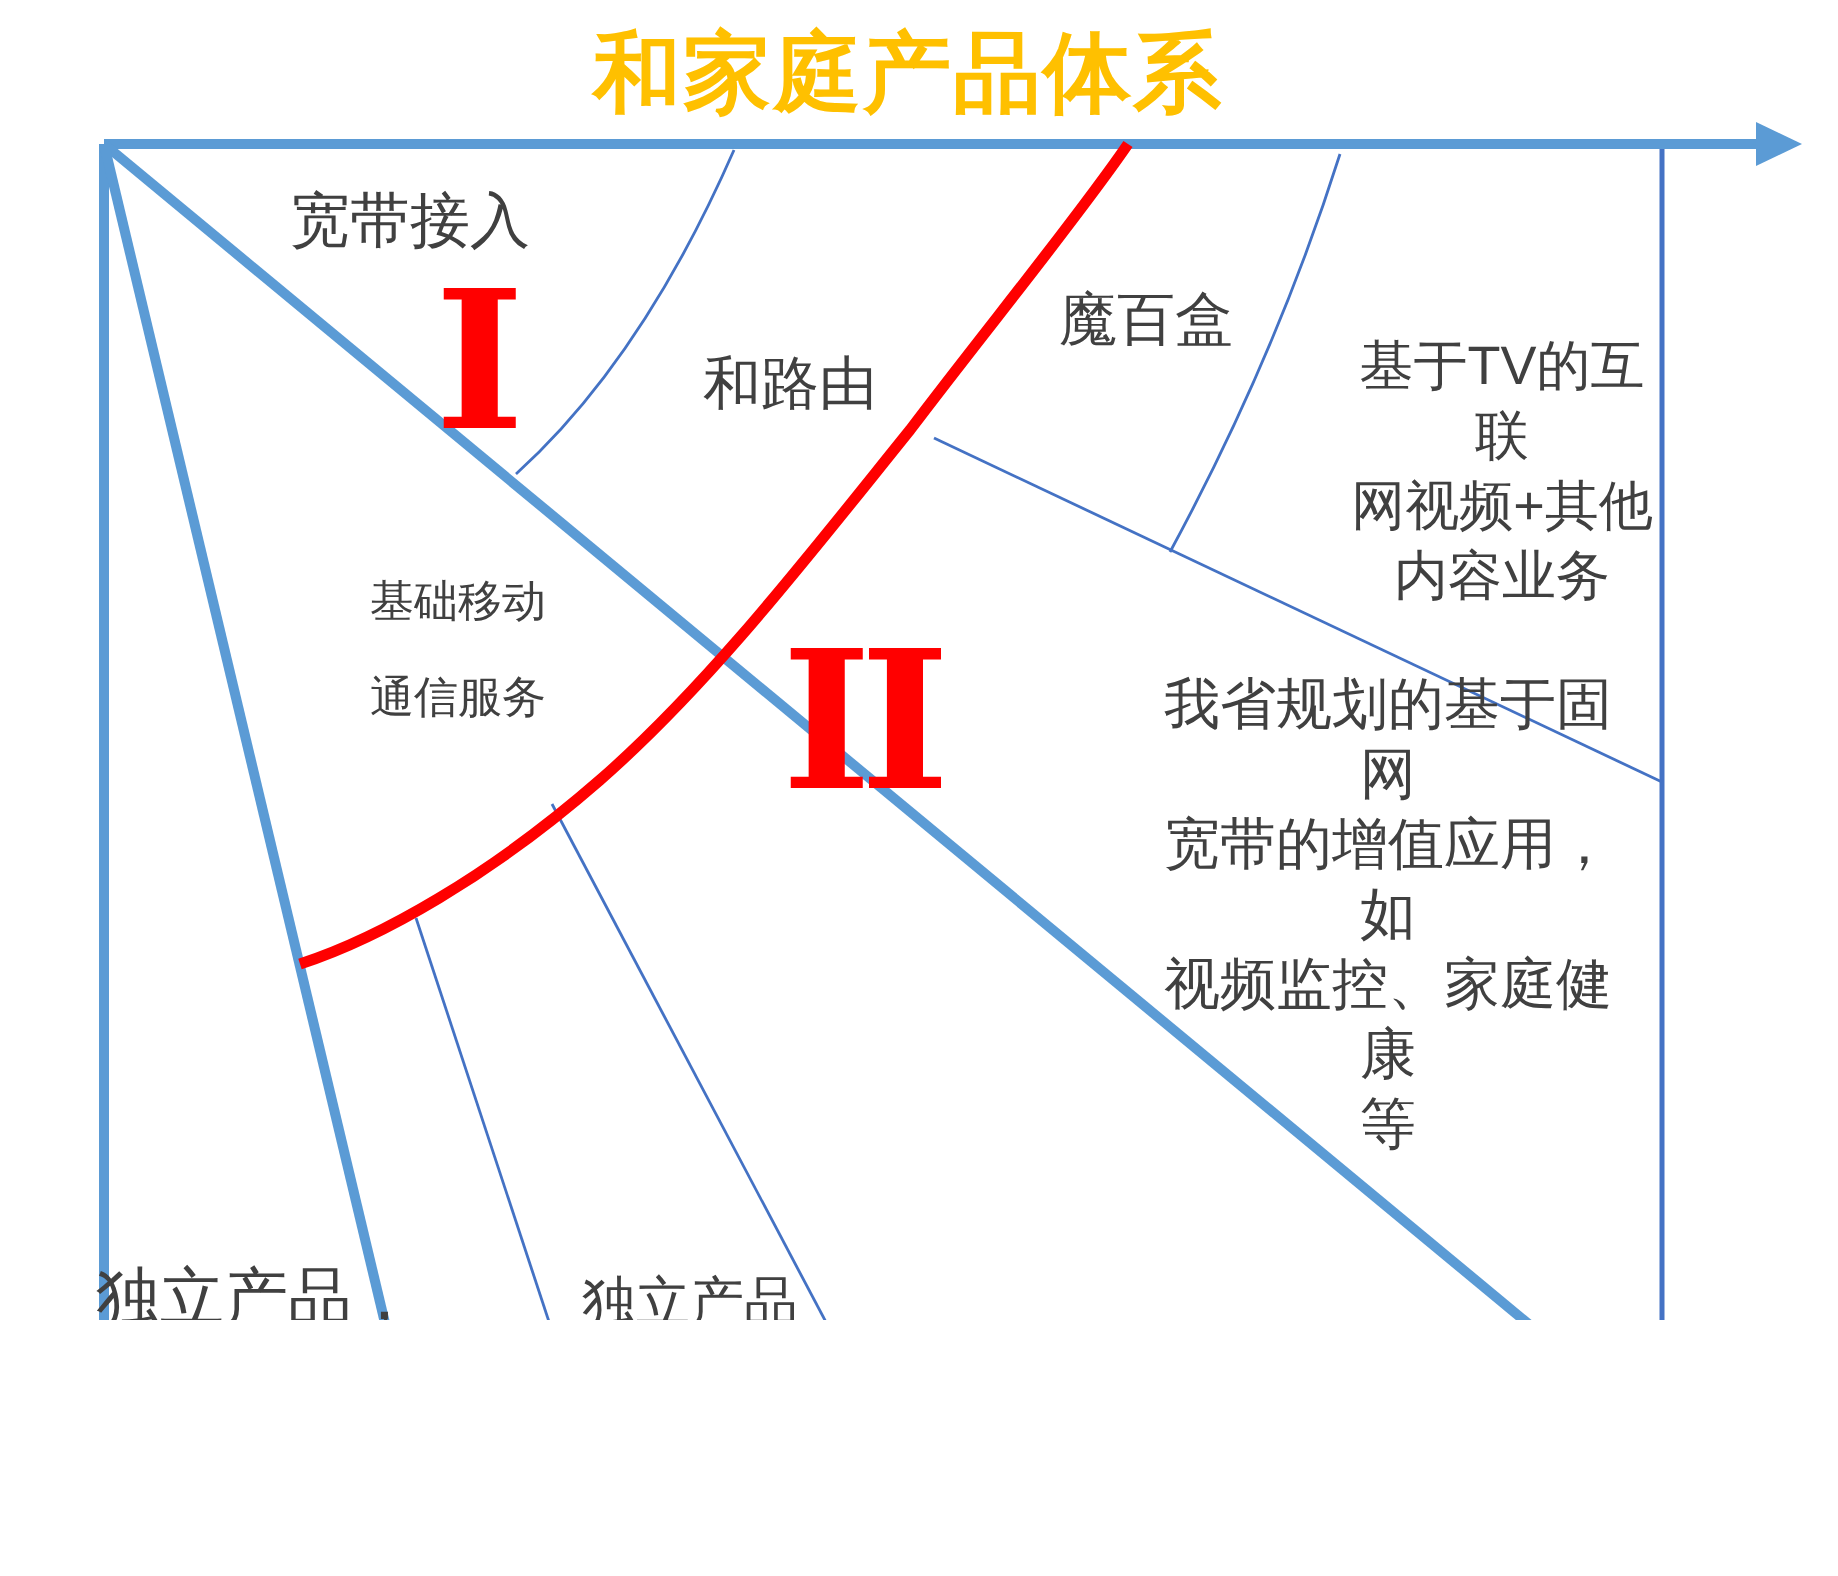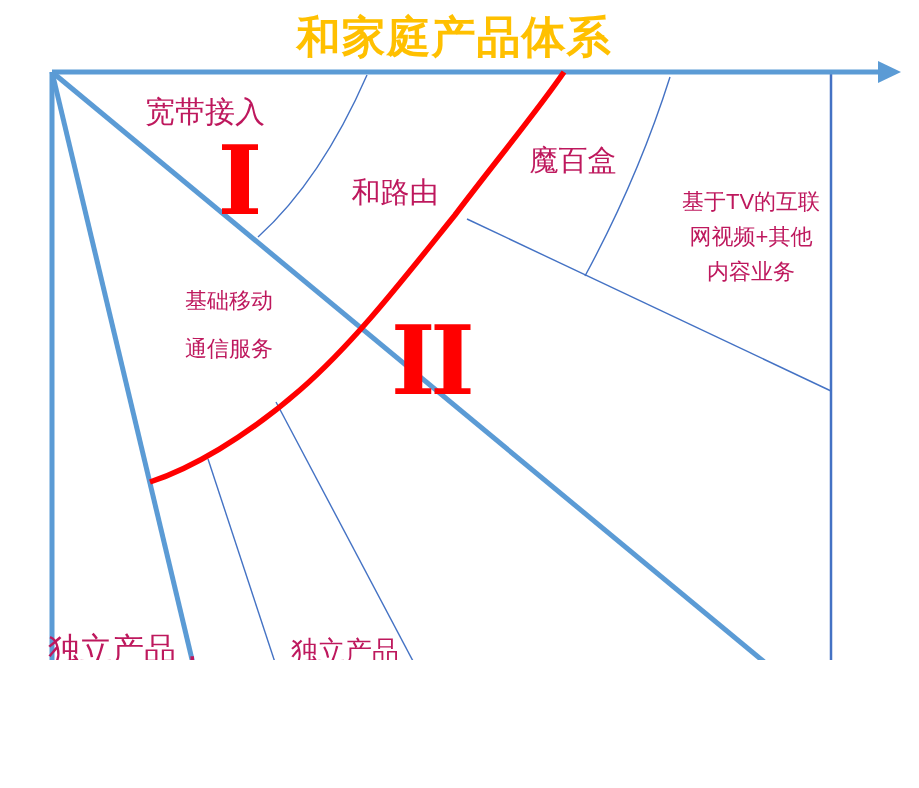--- a/index.html
+++ b/index.html
@@ -6,21 +6,21 @@
   #canvas{
     position:relative;
     width:919px;height:660px;
     background:#ffffff;
     font-family:"Liberation Sans",sans-serif;
     overflow:hidden;
   }
   #diagram-svg{position:absolute;left:0;top:0;}
   .lbl{
     position:absolute;
-    color:#be185d;
+    color:#404040;
     white-space:pre-line;
     text-align:center;
     transform:translate(-50%,-50%);
     line-height:1.22;
   }
   .title{
     position:absolute;
     color:#FFC000;
     font-size:44px;
     font-weight:bold;
@@ -34,21 +34,21 @@
     font-family:"DejaVu Serif","Liberation Serif",serif;
     font-weight:bold;
     font-size:96px;
     letter-spacing:-0.06em;
     transform:translate(-50%,-50%);
     line-height:1;
   }
   .lbl-broadband   {left:205px;top:112px;font-size:30px;}
   .lbl-router      {left:395px;top:193px;font-size:29px;}
   .lbl-box         {left:573px;top:161px;font-size:29px;}
-  .lbl-tv          {left:751px;top:236px;font-size:22px;line-height:35px;}
+  .lbl-tv          {left:751px;top:236px;font-size:27px;line-height:35px;}
   .lbl-mobile-base {left:229px;top:325px;font-size:22px;line-height:48px;}
   .lbl-fixed-value {left:694px;top:457px;font-size:28px;line-height:35px;}
   .lbl-mobile-smart{left:531px;top:635px;font-size:28px;line-height:35px;}
   .lbl-independent {left:128px;top:650px;font-size:32px;line-height:31px;margin-top:30px;}
   .lbl-family-vnet {left:236px;top:672px;font-size:28px;line-height:31px;}
   .lbl-family-share{left:345px;top:668px;font-size:27px;line-height:33px;}
   .num-1{left:237px;top:181px;}
   .num-2{left:430px;top:361px;}
   .num-3{left:100px;top:479px;}
 </style>
@@ -88,19 +88,23 @@
   <div class="numeral num-2">II</div>
 
   <div class="lbl lbl-broadband">宽带接入</div>
   <div class="lbl lbl-box">魔百盒</div>
   <div class="lbl lbl-router">和路由</div>
   <div class="lbl lbl-tv">基于TV的互联
 网视频+其他
 内容业务</div>
   <div class="lbl lbl-mobile-base">基础移动
 通信服务</div>
+  <div class="lbl lbl-fixed-value">我省规划的基于固网
+宽带的增值应用，如
+视频监控、家庭健康
+等</div>
   <div class="lbl lbl-independent">独立产品，
 如儿童手
 表</div>
   <div class="lbl lbl-family-share">独立产品
 叠加包</div>
 
 </div>
 
 </body></html>

